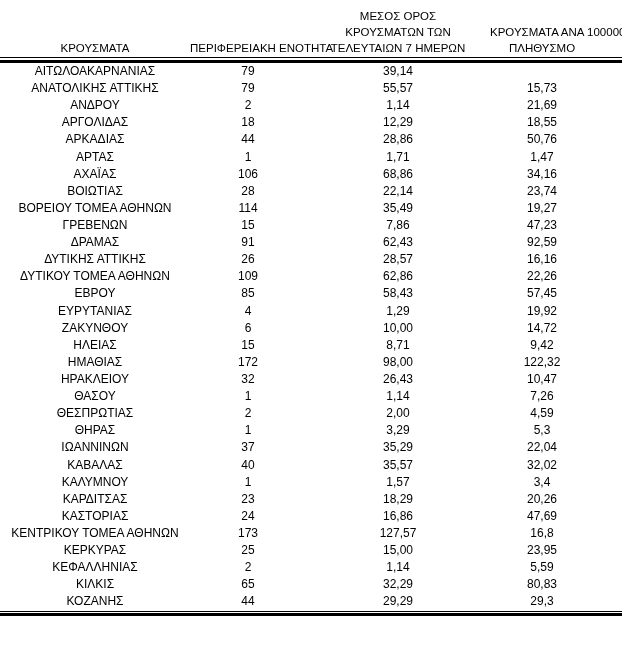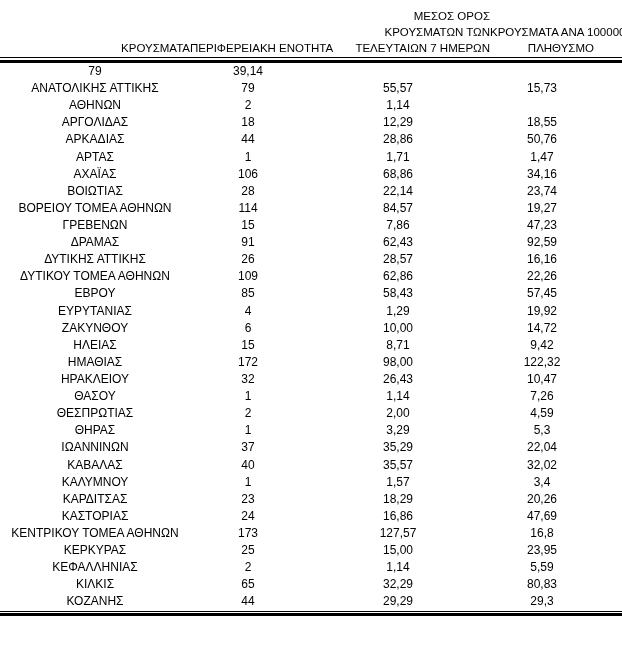--- a/index.html
+++ b/index.html
@@ -33,21 +33,21 @@
     align-items: end;
     height: 55px;
     padding-top: 2px;
     border-bottom: 1px solid #000000;
     box-sizing: content-box;
   }
   .hline {
     font-size: 11.5px;
     line-height: 15px;
     white-space: nowrap;
-    text-align: right;
+    text-align: center;
     padding-bottom: 1px;
   }
   .thick-rule {
     height: 3px;
     background: #000000;
     margin-top: 2px;
     width: 622px;
   }
   .bottom-thin-rule {
     height: 1px;
@@ -91,35 +91,37 @@
     <div class="cell c4">
       <div class="hline">ΚΡΟΥΣΜΑΤΑ ΑΝΑ 100000</div>
       <div class="hline">ΠΛΗΘΥΣΜΟ</div>
     </div>
   </div>
 
   <div class="thick-rule"></div>
 
   <div id="table-body">
   <div class="grid-row row">
+    <div class="cell c1">ΑΙΤΩΛΟΑΚΑΡΝΑΝΙΑΣ</div>
     <div class="cell c2">79</div>
     <div class="cell c3">39,14</div>
   </div>
 
   <div class="grid-row row">
     <div class="cell c1">ΑΝΑΤΟΛΙΚΗΣ ΑΤΤΙΚΗΣ</div>
     <div class="cell c2">79</div>
     <div class="cell c3">55,57</div>
     <div class="cell c4">15,73</div>
   </div>
 
   <div class="grid-row row">
-    <div class="cell c1">ΑΘΗΝΩΝ</div>
+    <div class="cell c1">ΑΝΔΡΟΥ</div>
     <div class="cell c2">2</div>
     <div class="cell c3">1,14</div>
+    <div class="cell c4">21,69</div>
   </div>
 
   <div class="grid-row row">
     <div class="cell c1">ΑΡΓΟΛΙΔΑΣ</div>
     <div class="cell c2">18</div>
     <div class="cell c3">12,29</div>
     <div class="cell c4">18,55</div>
   </div>
 
   <div class="grid-row row">
@@ -146,21 +148,21 @@
   <div class="grid-row row">
     <div class="cell c1">ΒΟΙΩΤΙΑΣ</div>
     <div class="cell c2">28</div>
     <div class="cell c3">22,14</div>
     <div class="cell c4">23,74</div>
   </div>
 
   <div class="grid-row row">
     <div class="cell c1">ΒΟΡΕΙΟΥ ΤΟΜΕΑ ΑΘΗΝΩΝ</div>
     <div class="cell c2">114</div>
-    <div class="cell c3">84,57</div>
+    <div class="cell c3">35,49</div>
     <div class="cell c4">19,27</div>
   </div>
 
   <div class="grid-row row">
     <div class="cell c1">ΓΡΕΒΕΝΩΝ</div>
     <div class="cell c2">15</div>
     <div class="cell c3">7,86</div>
     <div class="cell c4">47,23</div>
   </div>
 

